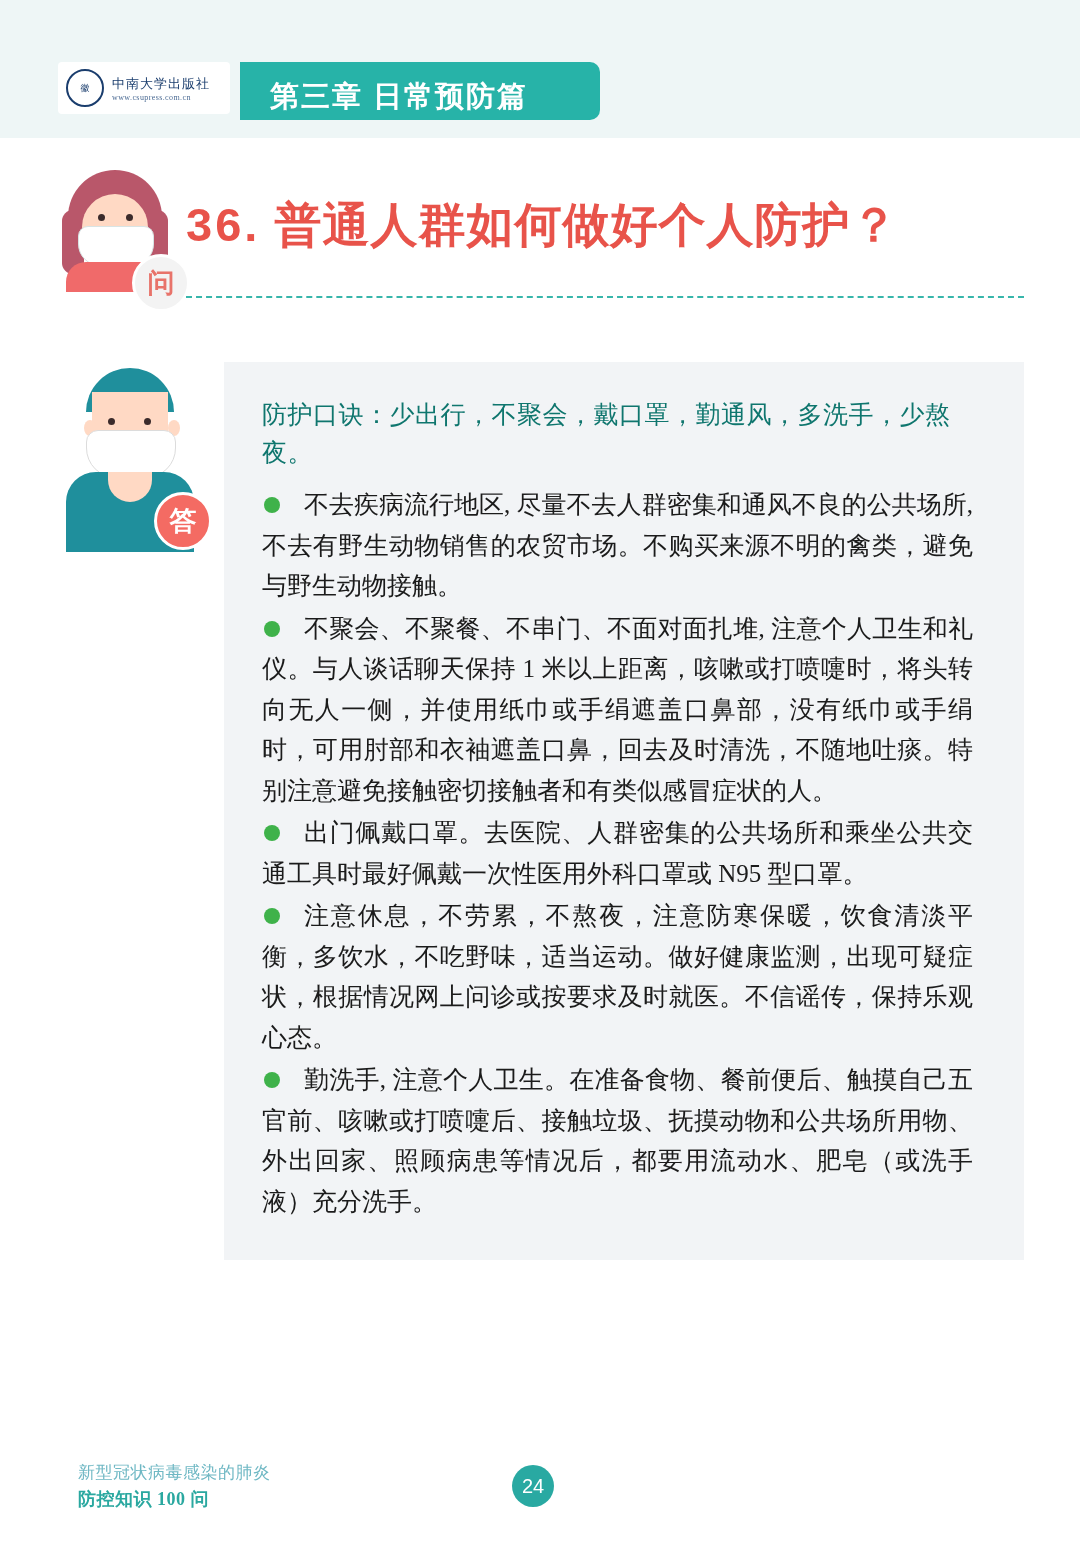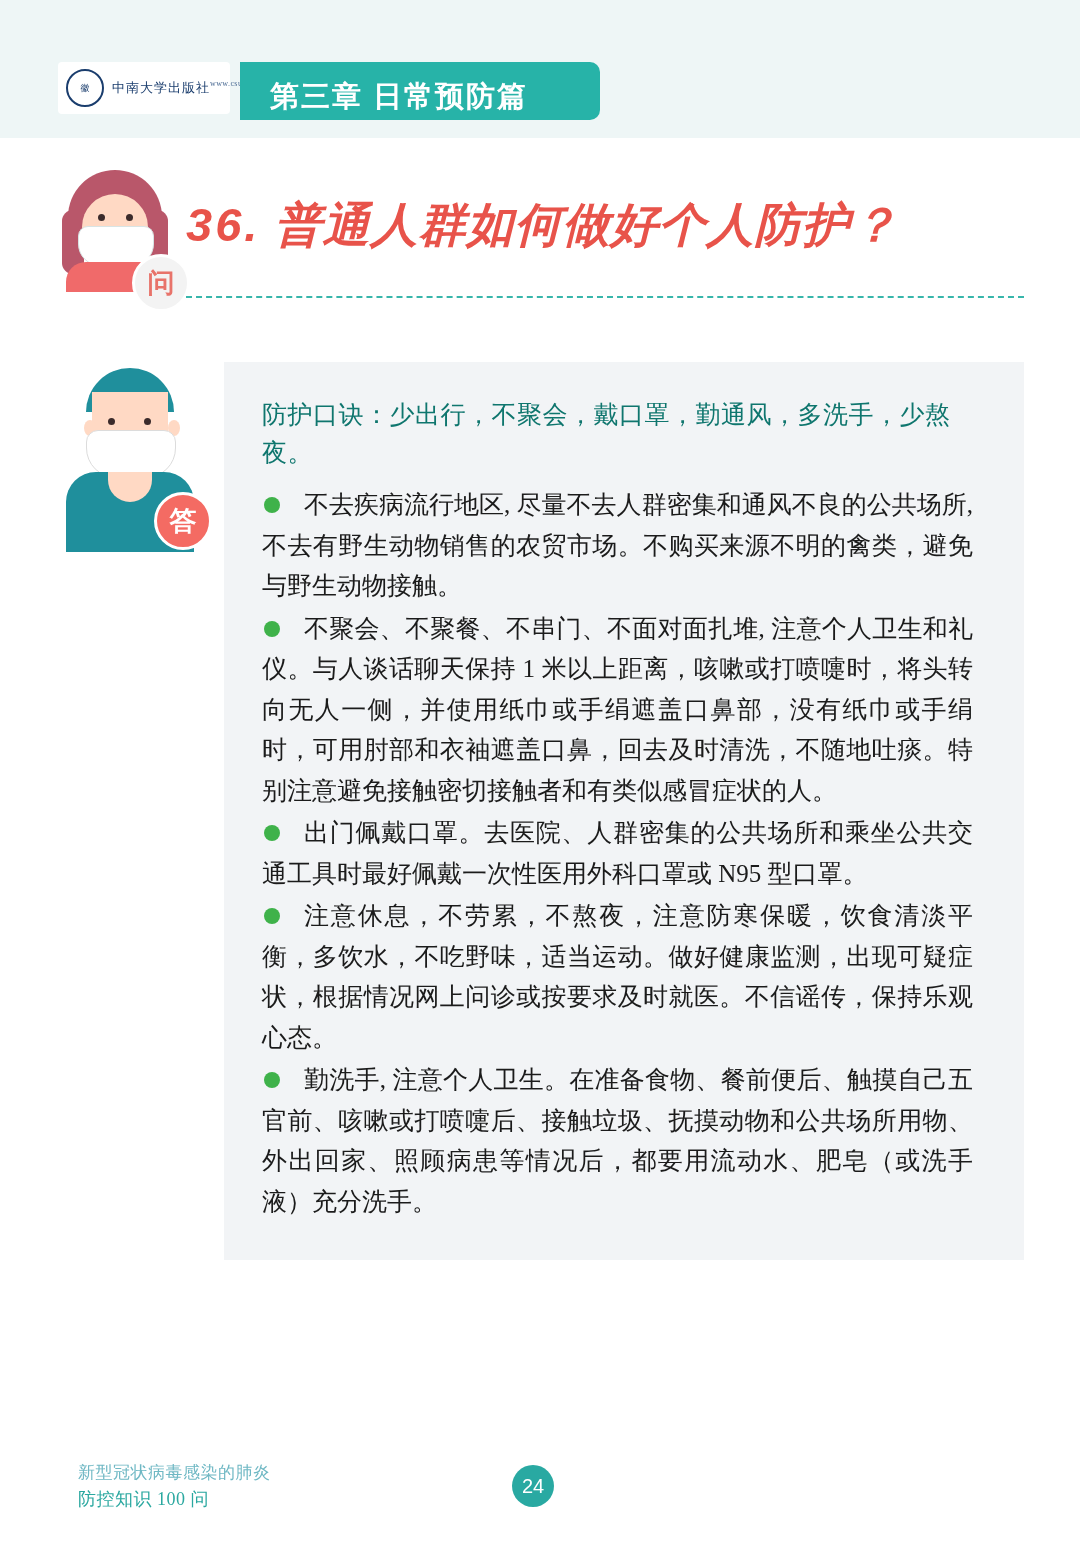--- a/index.html
+++ b/index.html
@@ -48,20 +48,21 @@
     justify-content: center;
     flex: 0 0 auto;
   }
   .pub-emblem span {
     font-size: 9px;
     color: #1a3d6d;
     line-height: 1;
   }
   .pub-text {
     display: flex;
+    flex-direction: column;
     justify-content: center;
   }
   .pub-name {
     font-size: 13px;
     color: #1a3d6d;
     letter-spacing: 1px;
     white-space: nowrap;
   }
   .pub-url {
     font-size: 8px;
@@ -197,21 +198,20 @@
   .q-title {
     position: absolute;
     left: 130px;
     top: 26px;
     font-size: 47px;
     font-weight: bold;
     color: #e8534a;
     font-family: "Liberation Sans", sans-serif;
     letter-spacing: 1px;
     white-space: nowrap;
-    font-style: italic;
   }
   .q-number {
     letter-spacing: 3px;
   }
   .dashed-rule {
     position: absolute;
     left: 130px;
     top: 128px;
     width: 838px;
     border-top: 2px dashed #37b6ab;
@@ -357,21 +357,21 @@
     line-height: 1.45;
   }
   .footer-line1 {
     font-size: 17px;
     color: #6fb8c4;
     letter-spacing: 0.5px;
   }
   .footer-line2 {
     font-size: 18px;
     color: #2aa8a0;
-    font-weight: normal;
+    font-weight: bold;
     letter-spacing: 0.5px;
   }
   .page-num {
     position: absolute;
     left: 512px;
     top: 4px;
     width: 42px;
     height: 42px;
     border-radius: 50%;
     background: #29a9a2;

